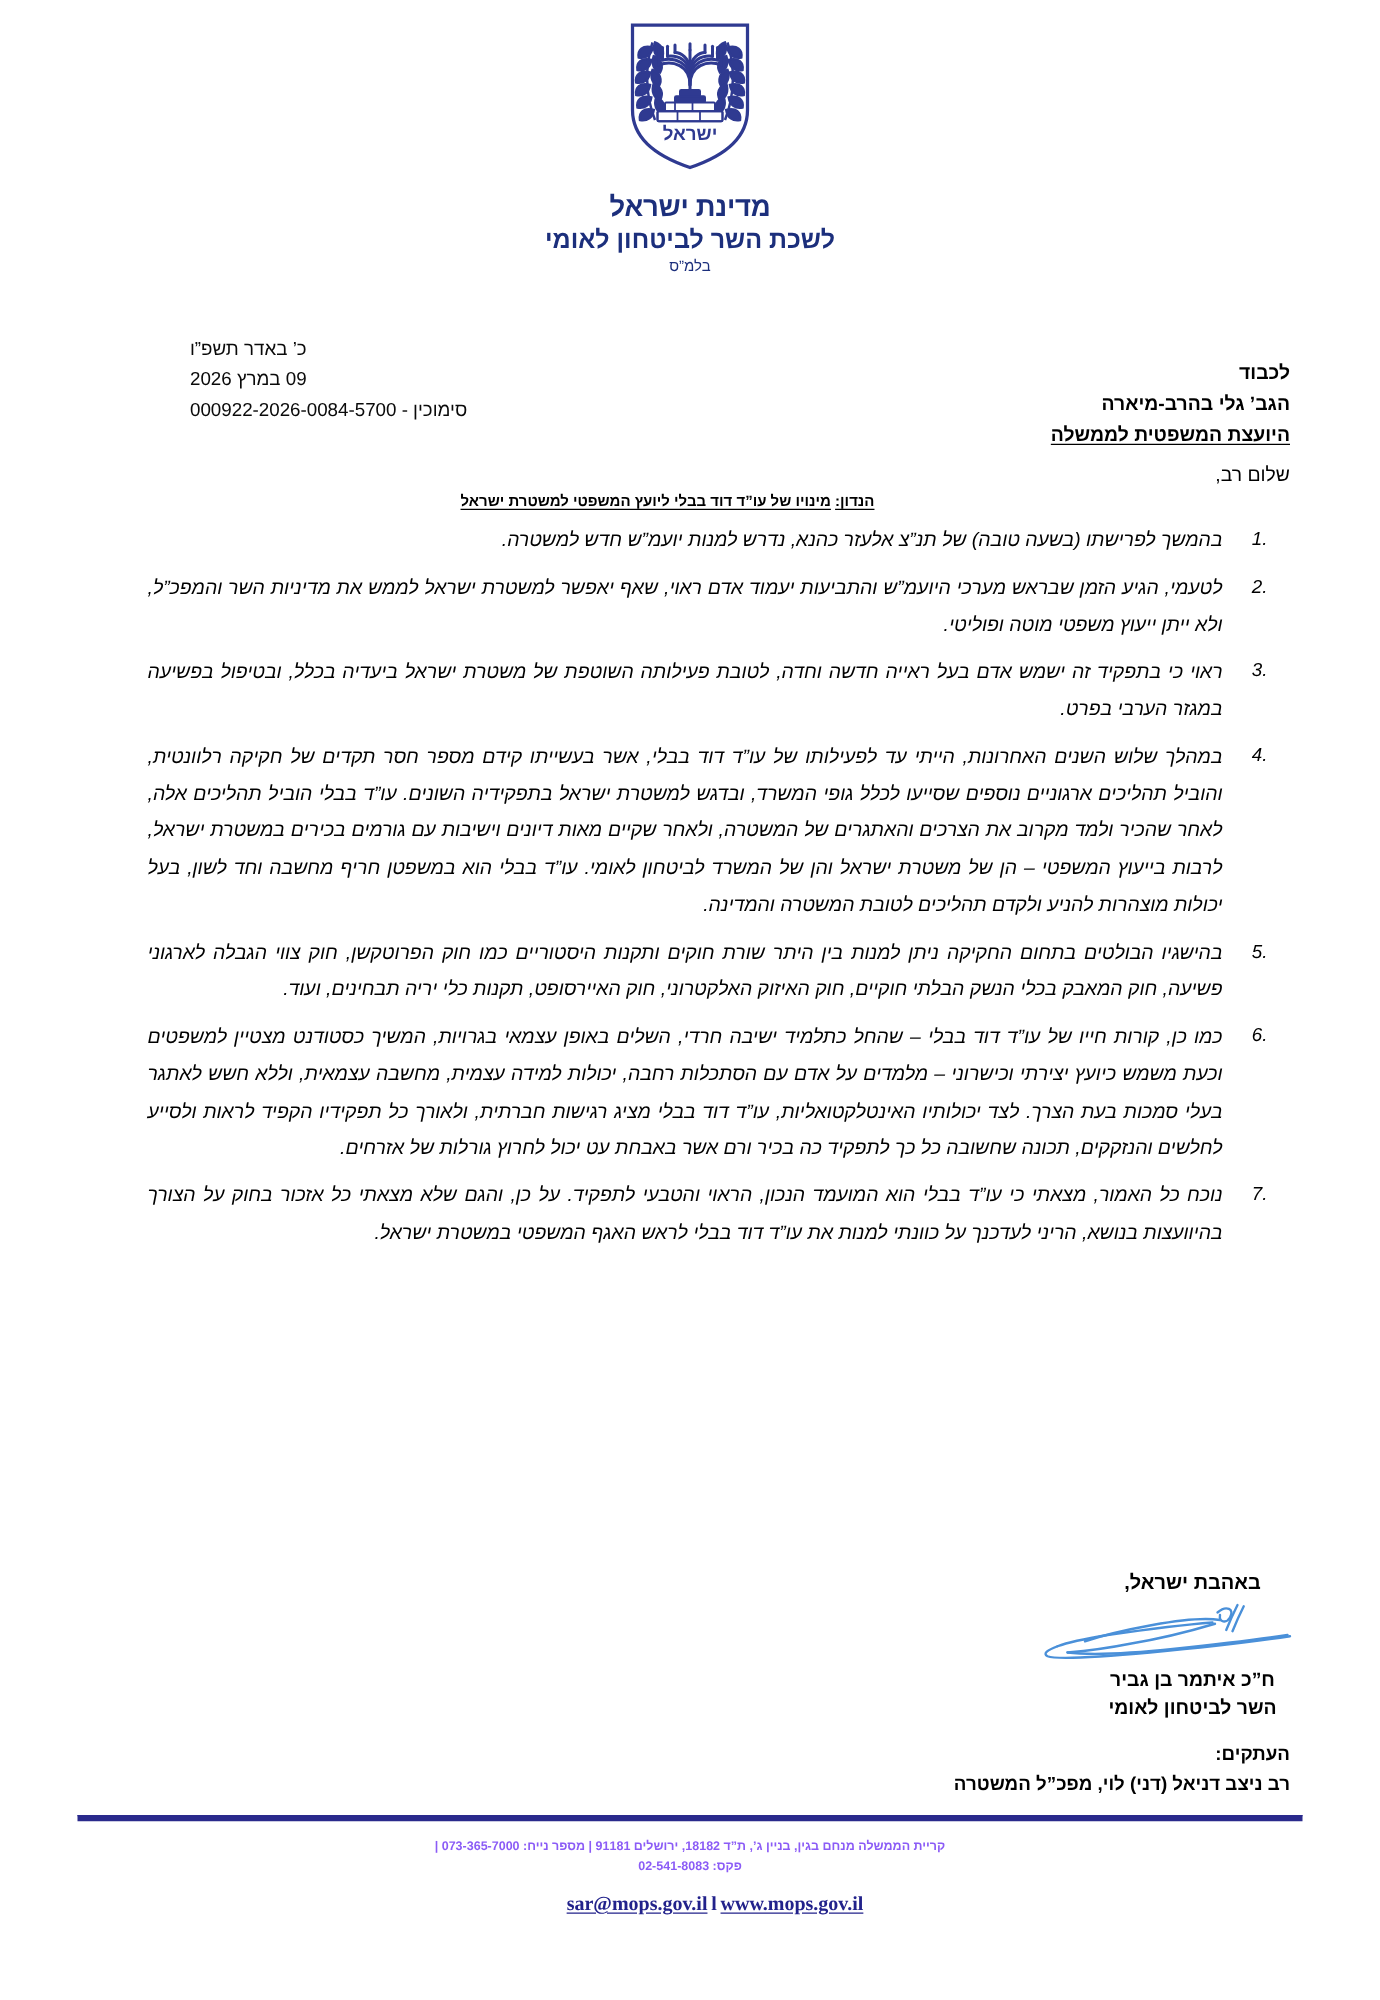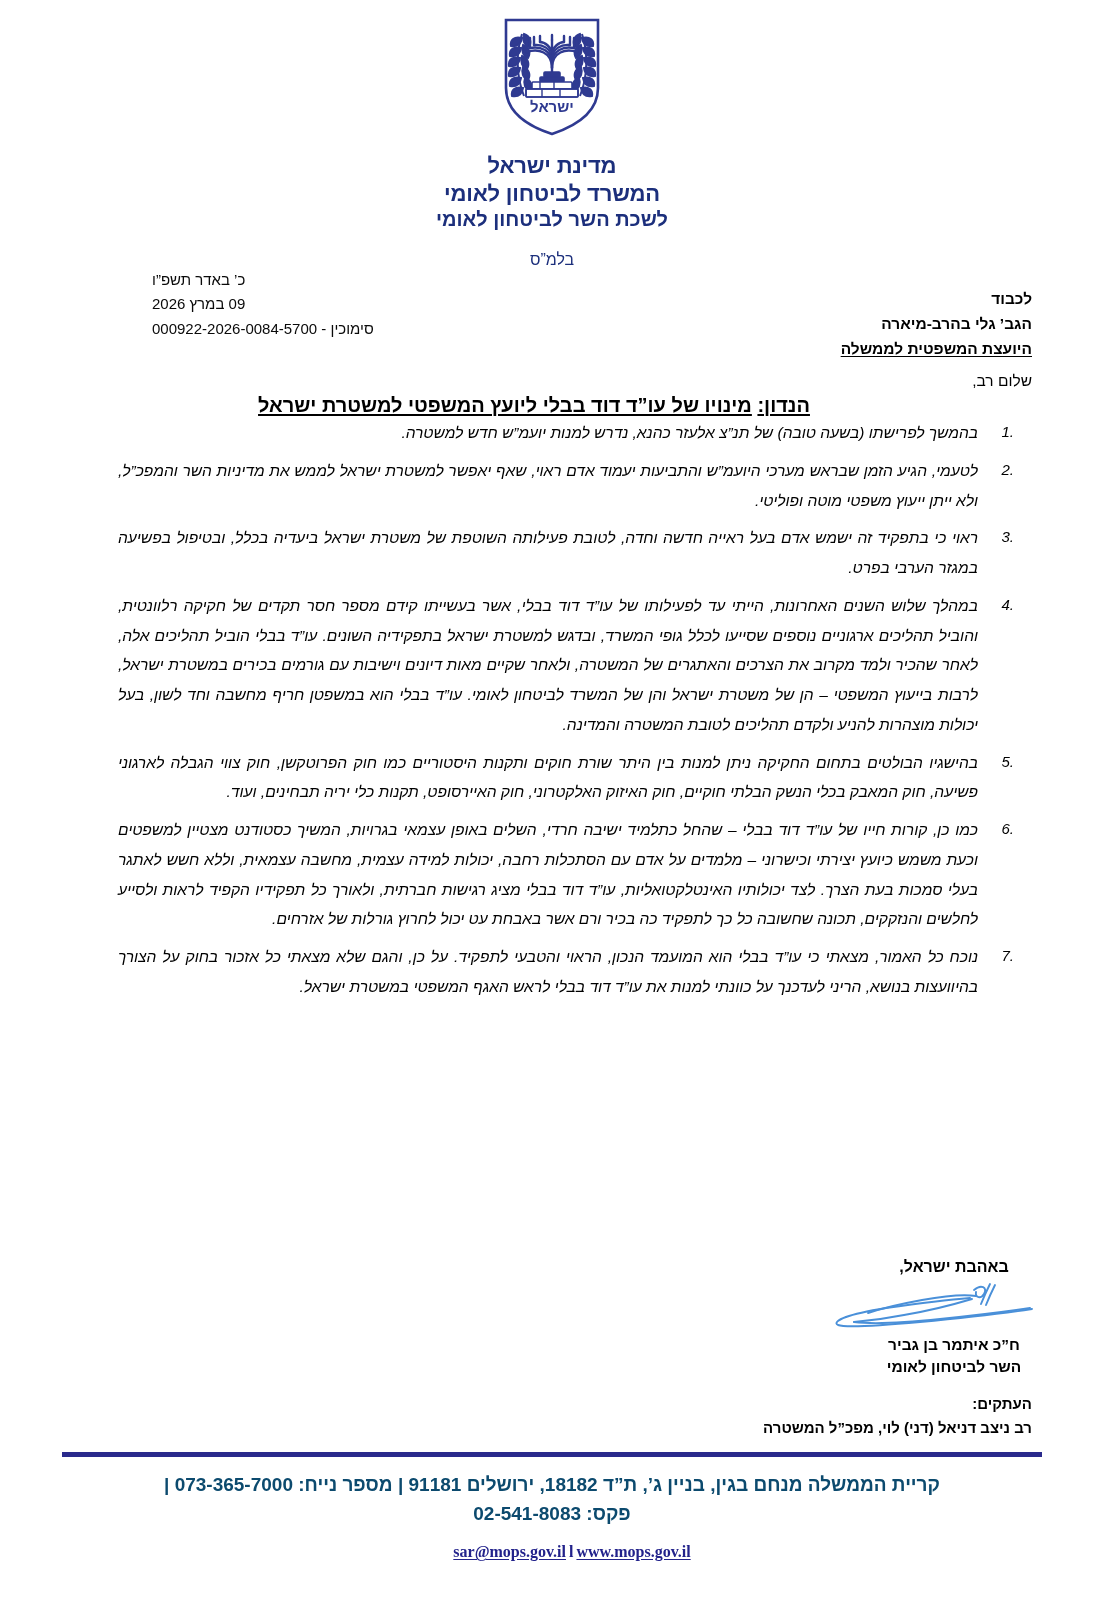--- a/index.html
+++ b/index.html
@@ -53,23 +53,23 @@
   .lh-line2 {
     font-size: 22px;
     font-weight: bold;
     letter-spacing: -0.2px;
   }
   .lh-line3 {
     font-size: 20px;
     font-weight: bold;
   }
   .lh-line4 {
-    font-size: 16px;
+    font-size: 12px;
     font-weight: normal;
-    margin-top: 17px;
+    margin-top: 1px;
   }
 
   
   .meta-block {
     position: absolute;
     top: 268px;
     left: 152px;
     text-align: left;
     direction: rtl;
     font-size: 15px;
@@ -105,21 +105,21 @@
     font-weight: normal;
   }
 
   
   .subject {
     position: absolute;
     top: 394px;
     left: 0;
     right: 0;
     text-align: center;
-    font-size: 20px;
+    font-size: 12px;
     font-weight: bold;
     padding-right: 36px;
   }
   .subject .subj-label { text-decoration: underline; text-underline-offset: 2px; }
   .subject .subj-text  { text-decoration: underline; text-underline-offset: 2px; }
 
   
   .body {
     position: absolute;
     top: 418px;
@@ -213,23 +213,23 @@
     border-top: 1px solid #2a2a8c;
   }
   .footer {
     position: absolute;
     top: 1470px;
     left: 0;
     right: 0;
     text-align: center;
   }
   .footer-addr {
-    font-size: 19px;
-    font-weight: bold;
-    color: #0c4a6e;
+    font-size: 10px;
+    font-weight: bold;
+    color: #8b5cf6;
     line-height: 1.55;
   }
   .footer-links {
     margin-top: 14px;
     font-size: 16px;
     font-weight: bold;
     color: #22228b;
     font-family: "Liberation Serif", "DejaVu Serif", serif;
     direction: ltr;
     padding-left: 40px;
@@ -316,21 +316,20 @@
         <line x1="46" y1="75" x2="46" y2="83" stroke-width="1.4"></line>
         <line x1="64" y1="75" x2="64" y2="83" stroke-width="1.4"></line>
       </g>
 
       <text x="56" y="98" text-anchor="middle" font-family="Liberation Sans, sans-serif" font-size="15" font-weight="bold" fill="#2f3a91">ישראל</text>
     </svg>
   </div>
 
   <div class="letterhead">
     <div class="lh-line1">מדינת ישראל</div>
-    <div class="lh-line2">המשרד לביטחון לאומי</div>
     <div class="lh-line3">לשכת השר לביטחון לאומי</div>
     <div class="lh-line4">בלמ”ס</div>
   </div>
 
   <div class="meta-block">
     <span class="meta-line">כ’ באדר תשפ”ו</span>
     <span class="meta-line">09 במרץ 2026</span>
     <span class="meta-line">סימוכין - 000922-2026-0084-5700</span>
   </div>
 

